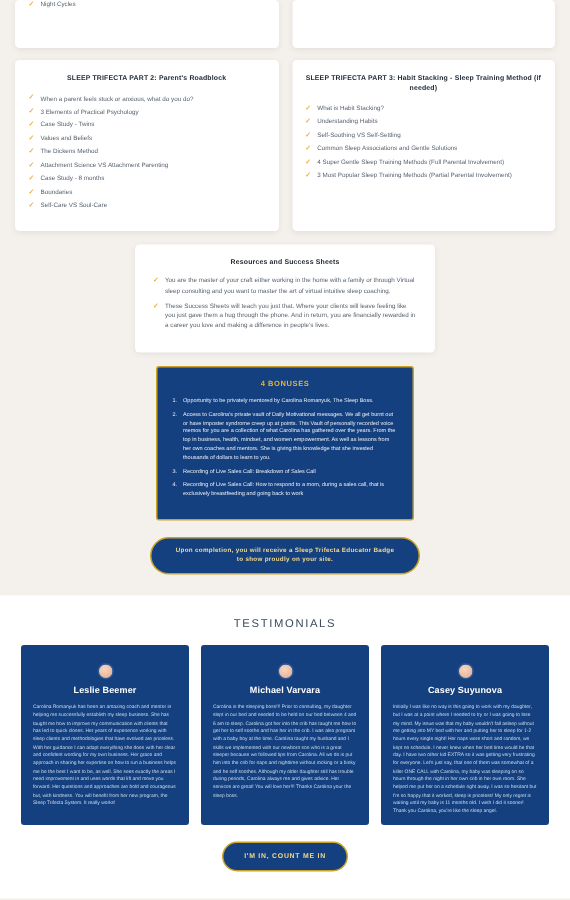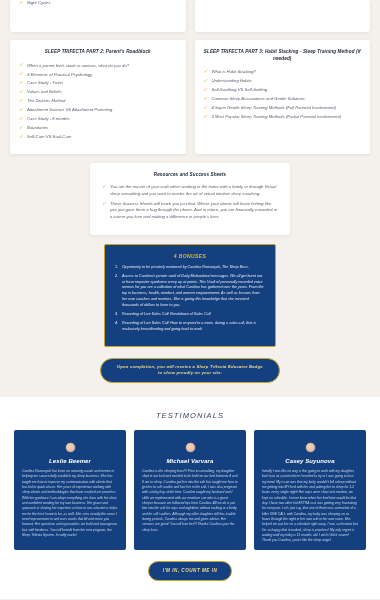--- a/index.html
+++ b/index.html
@@ -2,21 +2,21 @@
 <html><head>
 <meta charset="utf-8">
 <style>
   * { box-sizing: border-box; margin: 0; padding: 0; }
   html, body {
     width: 380px; height: 600px;
     overflow: hidden;
     font-family: "Liberation Sans", sans-serif;
     background: #f4f1ec;
   }
-  .page { position: relative; width: 380px; height: 440px; font-style: italic; }
+  .page { position: relative; width: 380px; height: 440px; }
 
   
   .sec-curriculum { background: #f4f1ec; padding: 0 0 14px; }
   .sec-testimonials { background: #ffffff; padding: 14px 0 18px; }
   .sec-bottom { background: #f4f1ec; height: 62px; position: relative; overflow: hidden; }
 
   
   .card-row { display: flex; gap: 9px; justify-content: center; padding: 0 10px; }
   .card {
     background: #fff; border-radius: 3px; flex: 1 1 0;

